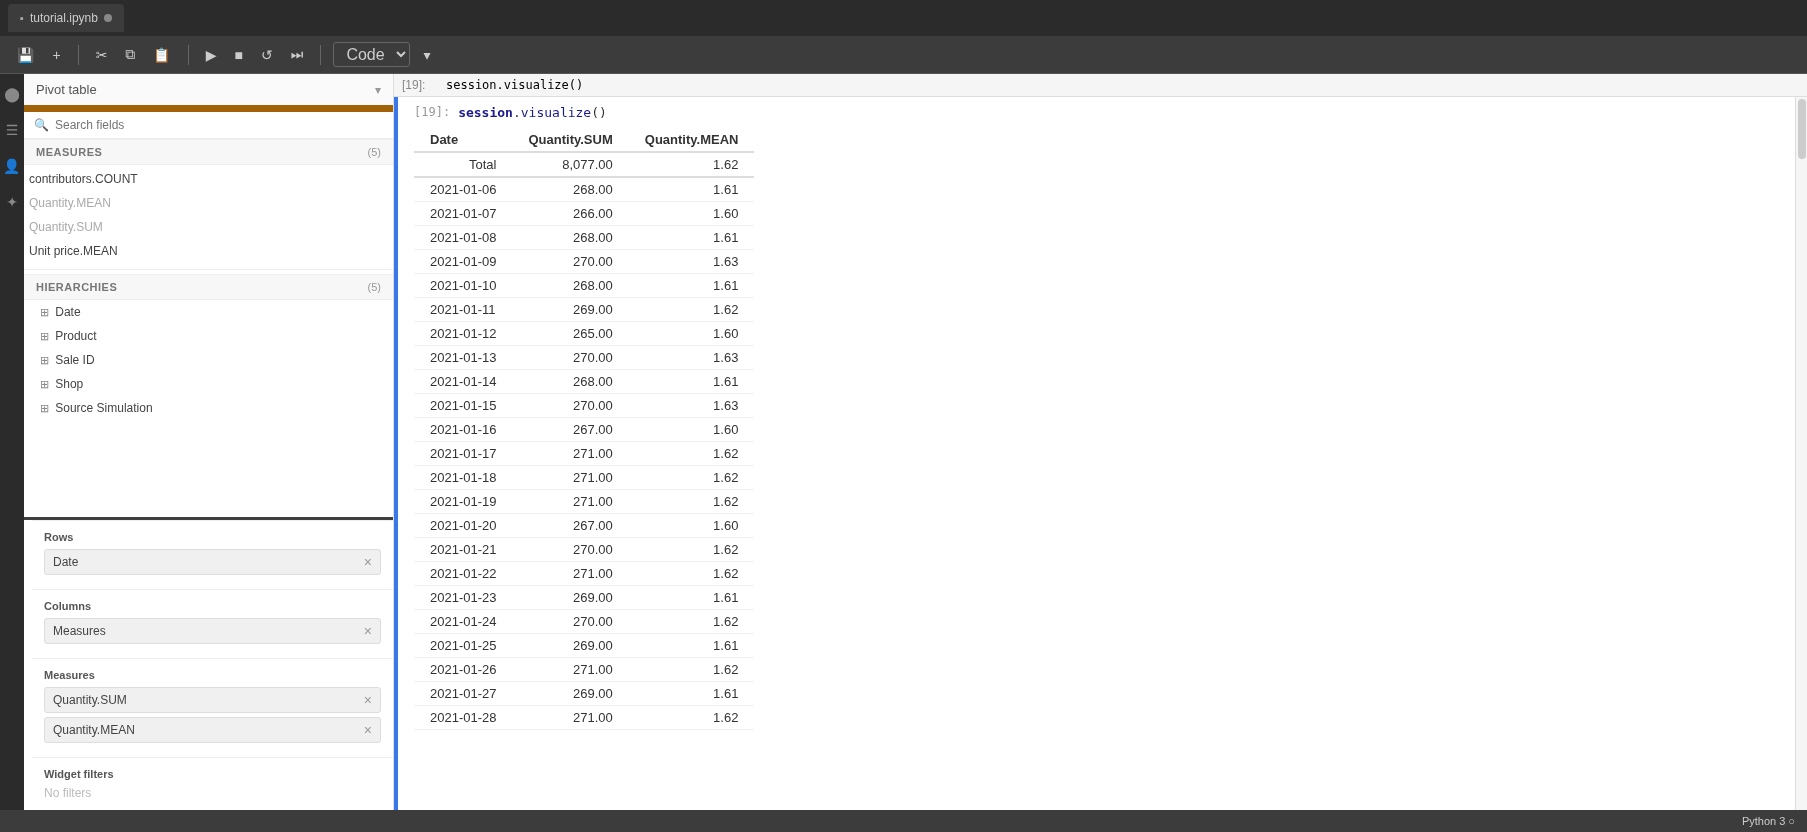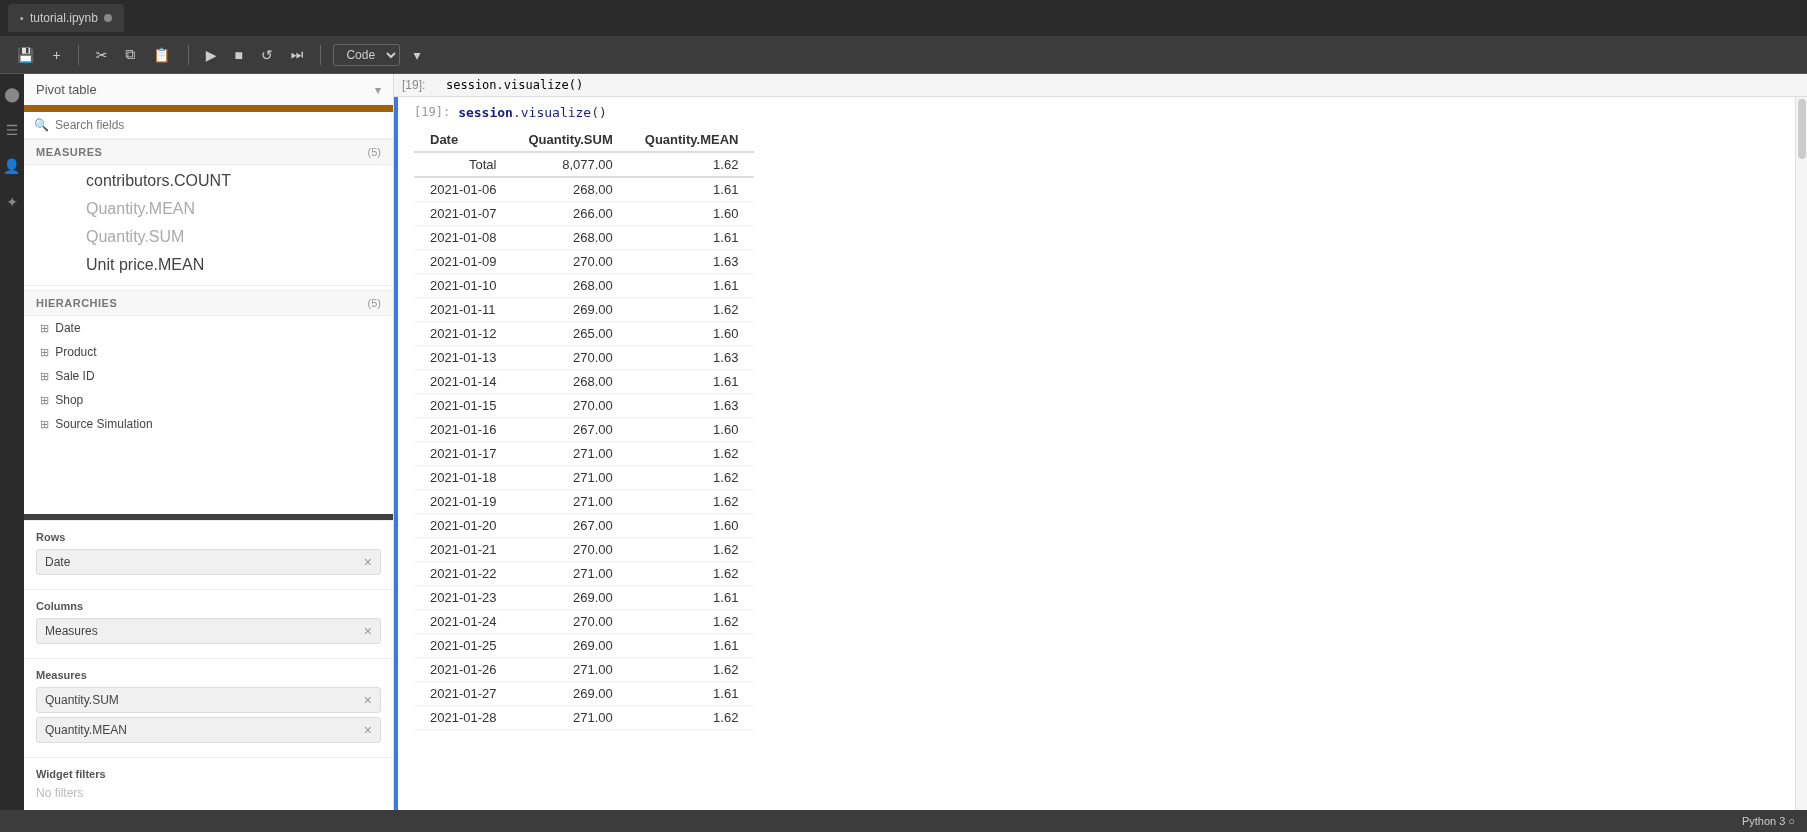--- a/index.html
+++ b/index.html
@@ -5,21 +5,21 @@
     * { box-sizing: border-box; margin: 0; padding: 0; }
     body { font-family: -apple-system, BlinkMacSystemFont, 'Segoe UI', sans-serif; font-size: 13px; background: #f5f5f5; display: flex; flex-direction: column; height: 832px; overflow: hidden; }
 
     
     .top-bar { background: #2b2b2b; display: flex; align-items: center; height: 36px; padding: 0 8px; gap: 4px; }
     .tab { background: #3c3c3c; color: #ccc; padding: 4px 12px; border-radius: 4px 4px 0 0; display: flex; align-items: center; gap: 6px; font-size: 12px; height: 28px; }
 
     
     .toolbar { background: #3c3c3c; display: flex; align-items: center; height: 38px; padding: 0 12px; gap: 8px; border-bottom: 1px solid #555; }
     .toolbar-btn { color: #ccc; background: none; border: none; cursor: pointer; padding: 3px 5px; font-size: 14px; display: flex; align-items: center; }
-    .toolbar-select { background: #3c3c3c; color: #ccc; border: 1px solid #666; padding: 2px 8px; font-size: 12px; border-radius: 3px; cursor: pointer; }
+    .toolbar-select { background: #3c3c3c; color: #ccc; border: 1px solid #666; padding: 2px 8px; font-size: 16px; border-radius: 3px; cursor: pointer; }
     .toolbar-sep { width: 1px; height: 20px; background: #666; margin: 0 4px; }
 
     
     .main { display: flex; flex: 1; overflow: hidden; }
 
     
     .icon-rail { width: 24px; background: #2b2b2b; display: flex; flex-direction: column; align-items: center; padding-top: 8px; gap: 12px; }
     .icon-rail-btn { color: #888; font-size: 14px; cursor: pointer; padding: 4px; }
 
     
@@ -29,21 +29,21 @@
     .panel-chevron { color: #999; font-size: 12px; }
 
     .search-bar { padding: 6px 10px; border-bottom: 1px solid #eee; display: flex; align-items: center; gap: 6px; }
     .search-bar input { border: none; outline: none; font-size: 12px; color: #555; width: 100%; background: transparent; }
 
     .section-header { display: flex; align-items: center; justify-content: space-between; padding: 6px 12px; background: #f7f7f7; border-bottom: 1px solid #eee; border-top: 1px solid #eee; }
     .section-title { font-size: 11px; font-weight: 600; color: #777; letter-spacing: 0.5px; }
     .section-count { font-size: 11px; color: #999; }
 
     .field-list { padding: 2px 0; }
-    .field-item { padding: 5px 20px; font-size: 16px; color: #444; cursor: pointer; margin-left: 42px; }
+    .field-item { padding: 5px 5px; font-size: 12px; color: #444; cursor: pointer; }
     .field-item.muted { color: #aaa; }
 
     .scrollable-panel { flex: 1; overflow-y: auto; }
 
     .hier-item { padding: 5px 16px; font-size: 12px; color: #444; cursor: pointer; display: flex; align-items: center; gap: 6px; }
     .hier-icon { font-size: 11px; color: #888; }
 
     .config-section { padding: 10px 12px; border-top: 1px solid #eee; }
     .config-label { font-size: 11px; font-weight: 600; color: #555; margin-bottom: 6px; }
     .config-chip { background: #f0f0f0; border: 1px solid #ddd; border-radius: 3px; padding: 4px 8px; font-size: 12px; color: #444; display: flex; align-items: center; justify-content: space-between; margin-bottom: 4px; }
@@ -165,21 +165,21 @@
           <span>Shop</span>
         </div>
         <div class="hier-item">
           <span class="hier-icon">⊞</span>
           <span>Source Simulation</span>
         </div>
       </div>
 
     </div>
 
-    <div style="border-top:6px solid #404040;">
+    <div style="border-top:3px solid #404040;padding-left:8px;">
 
       <div class="config-section">
         <div class="config-label">Rows</div>
         <div class="config-chip">
           <span>Date</span>
           <span class="remove">×</span>
         </div>
       </div>
 
       <div class="config-section">

